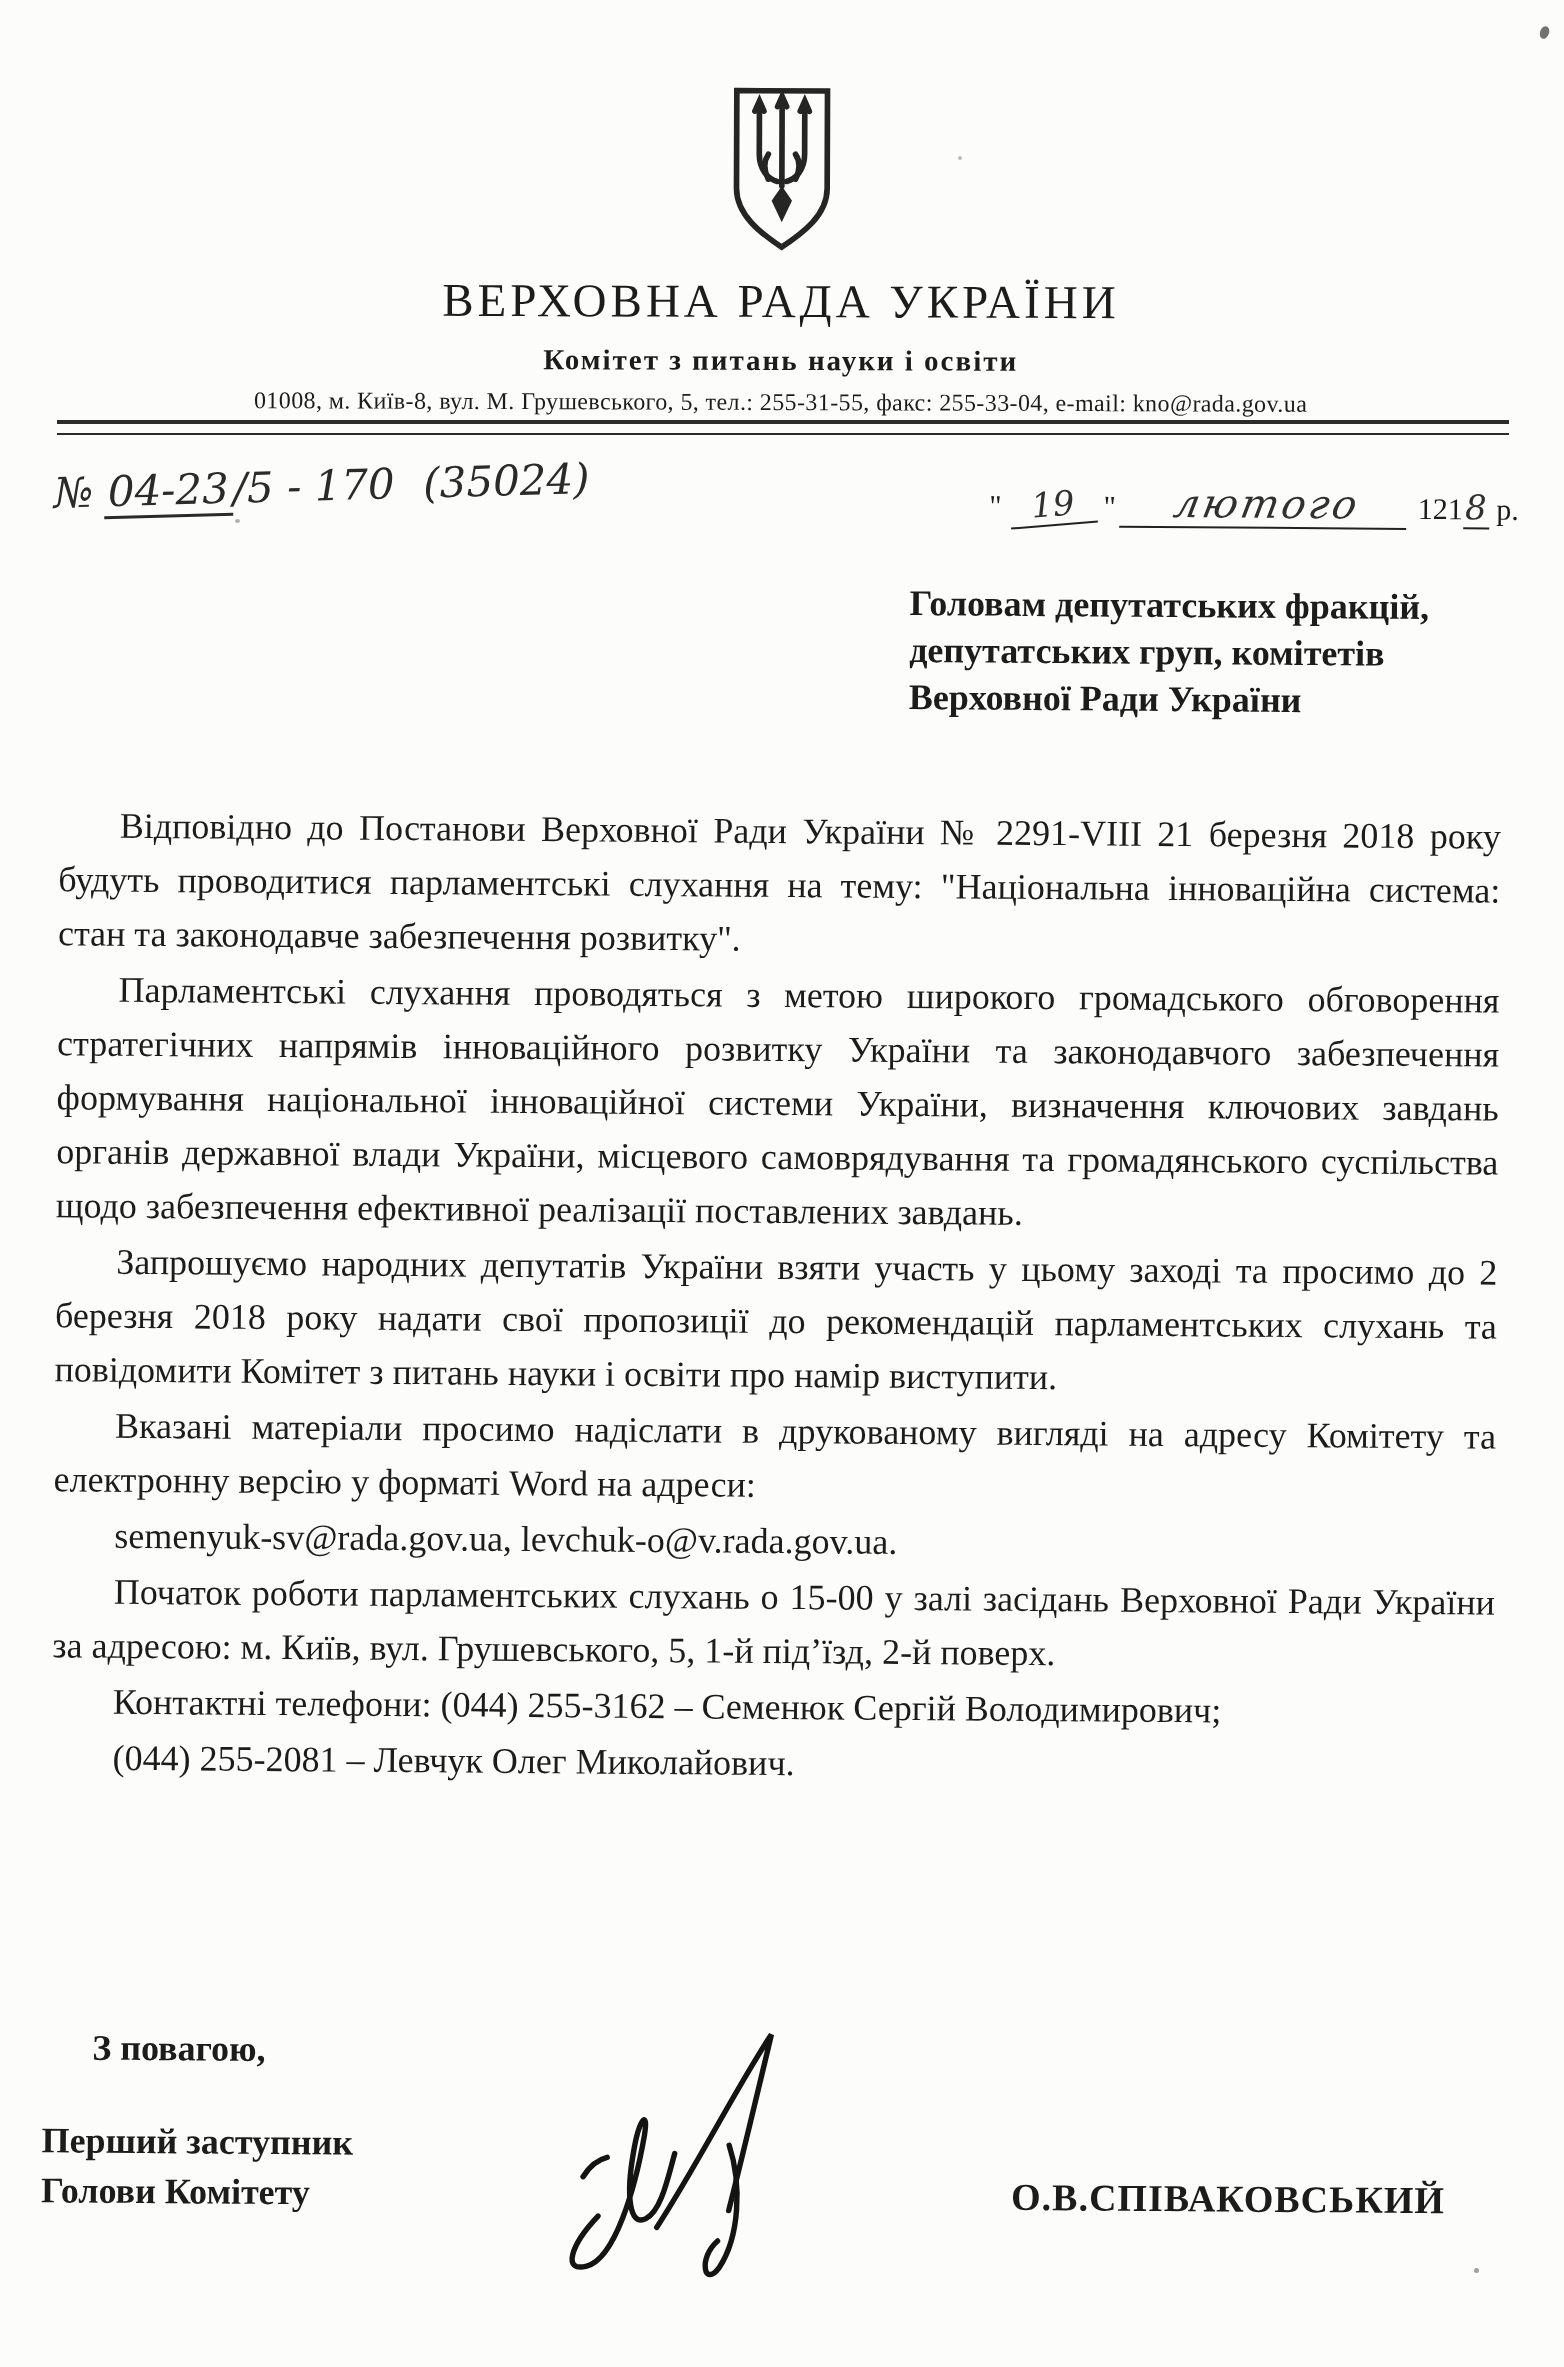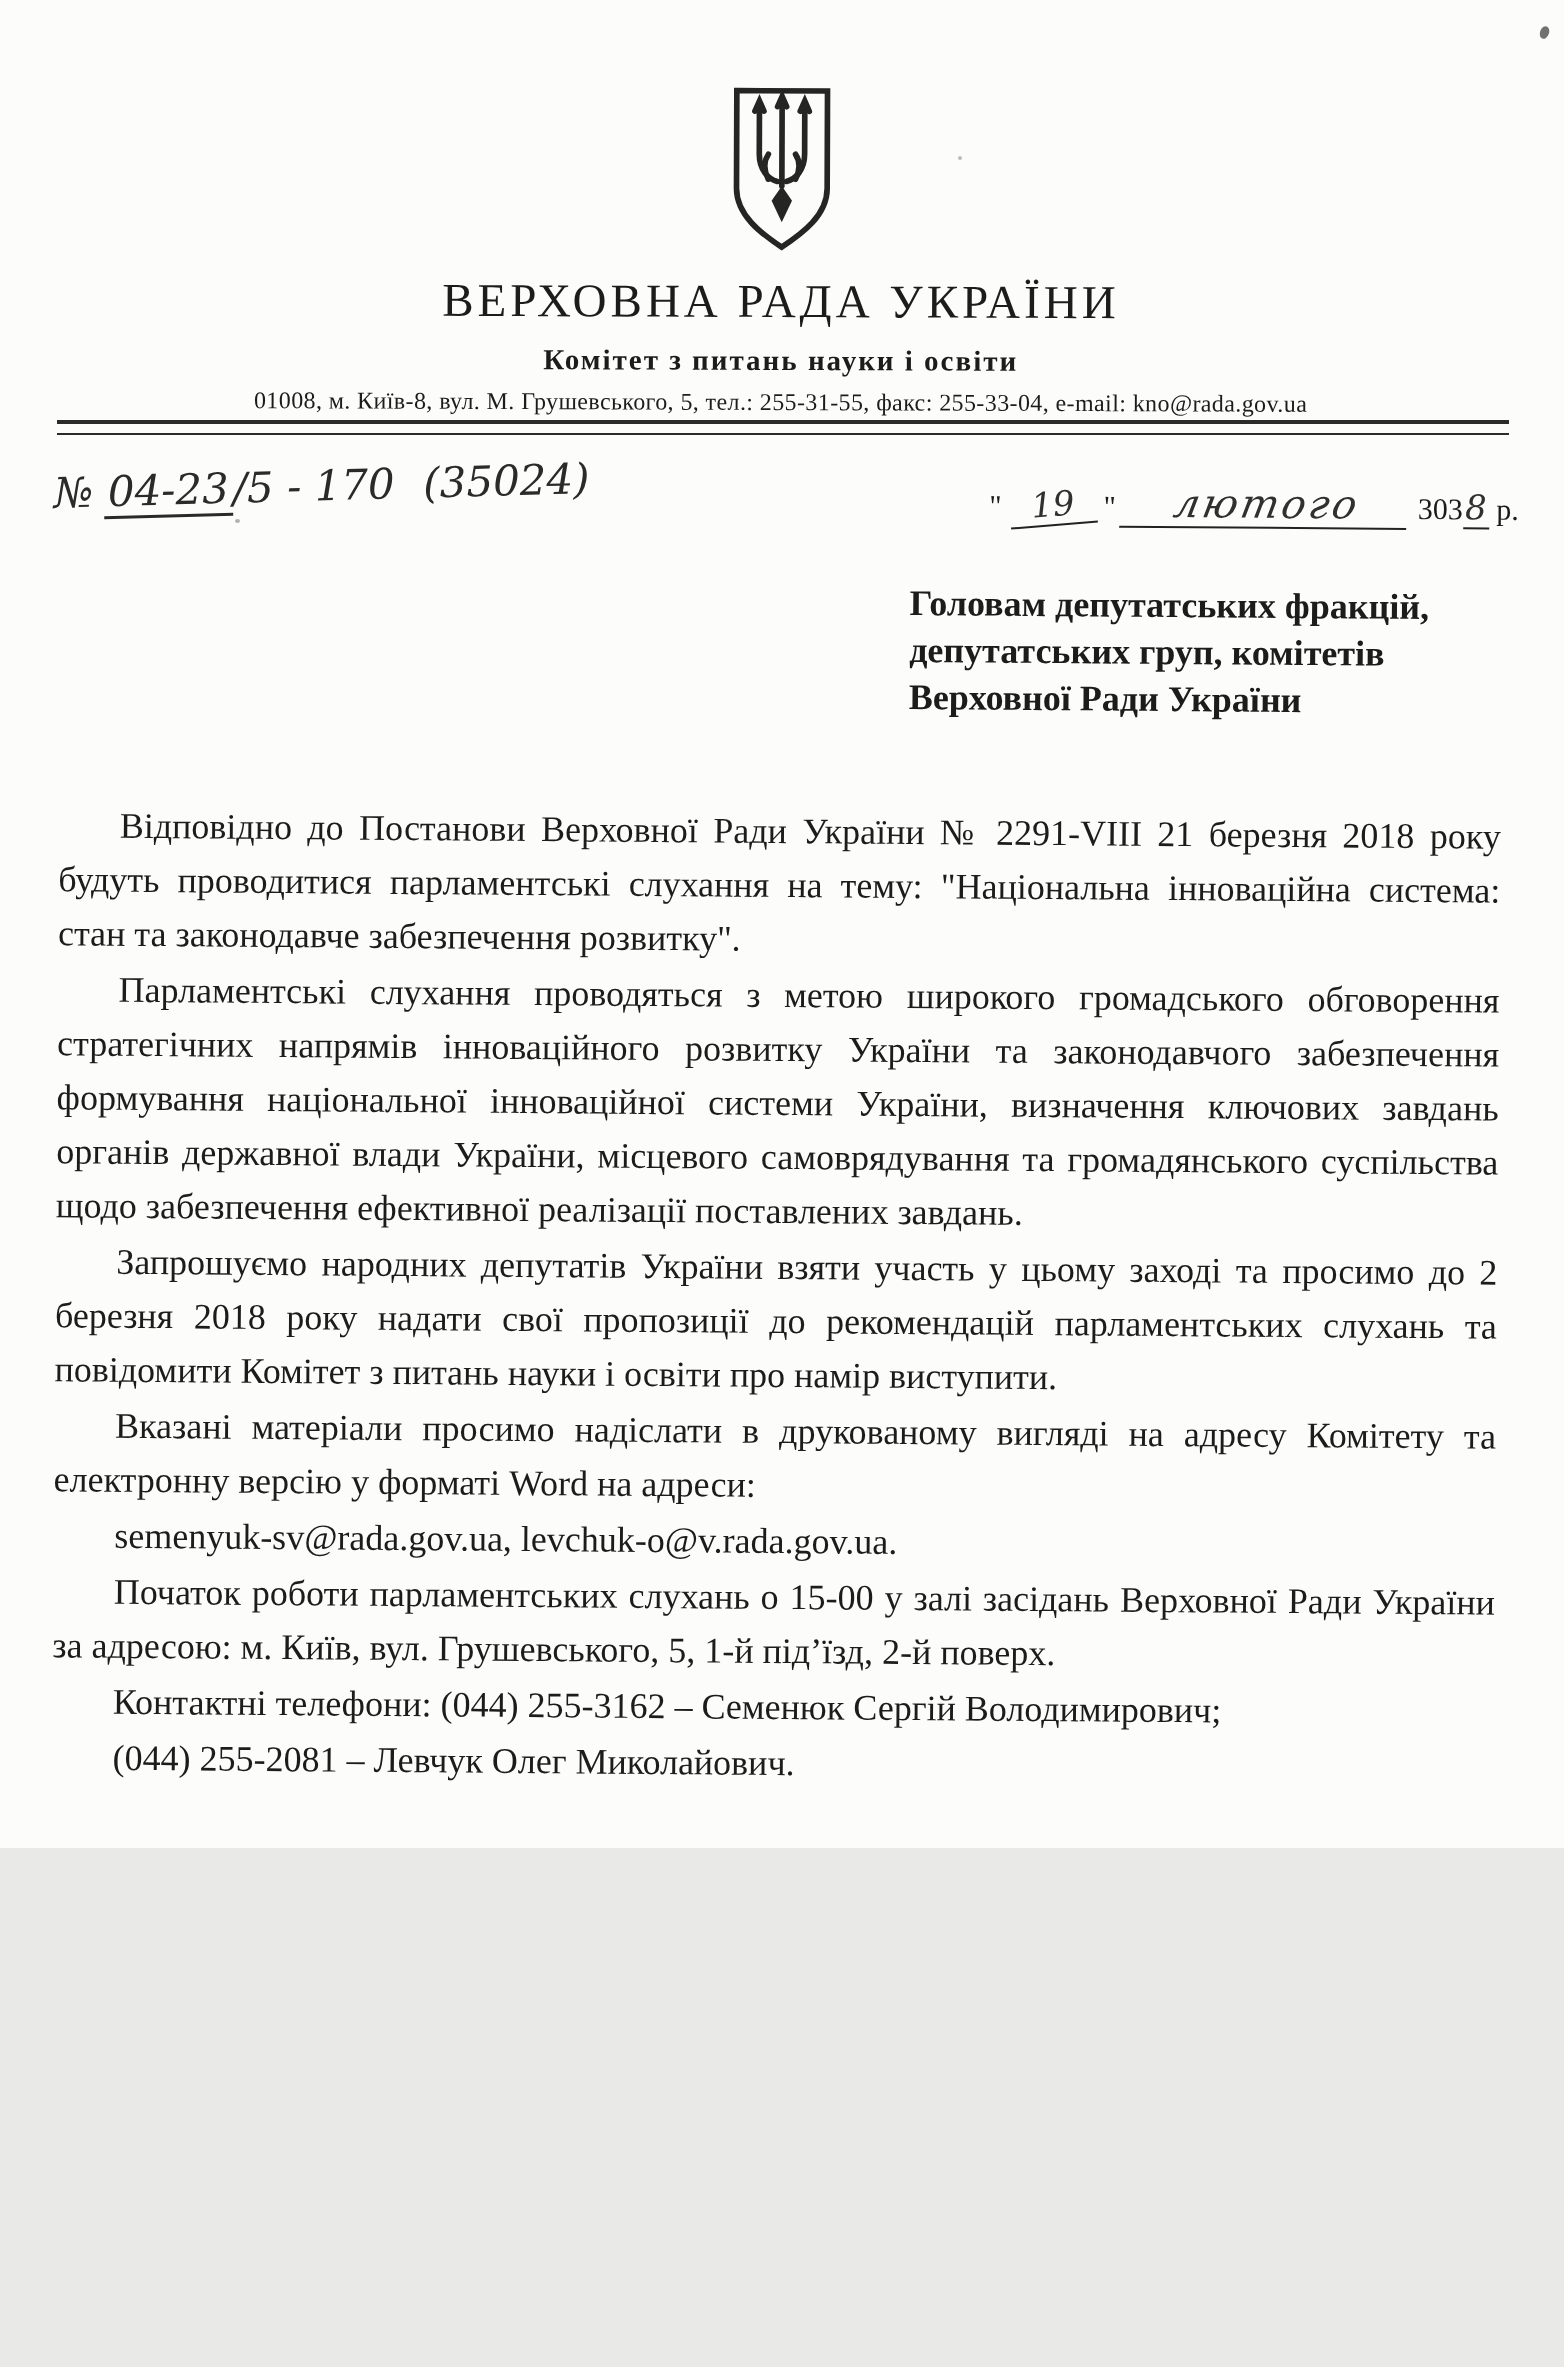--- a/index.html
+++ b/index.html
@@ -1,17 +1,17 @@
 <!DOCTYPE html>
 <html><head>
 <meta charset="utf-8">
 <style>
   html, body { margin:0; padding:0; background:#e9e9e7; }
   .page {
-    position:relative; width:1564px; height:1848px; margin:0 auto;
+    position:relative; width:1564px; height:2367px; margin:0 auto;
     background:#fcfcfa; overflow:hidden;
     font-family:"Liberation Serif", serif; color:#1c1c1c;
   }
   
   .header { position:absolute; top:0; left:0; right:0; text-align:center;
             transform:rotate(0.2deg); transform-origin:50% 0; }
   .emblem { margin:84px auto 0; width:117px; height:170px; }
   .doc-title { margin-top:20px; font-size:47px; letter-spacing:4px; font-weight:400; }
   .doc-subtitle { margin-top:16px; font-size:29px; font-weight:bold; letter-spacing:2px; }
   .doc-address { margin-top:12px; font-size:24px; letter-spacing:0.4px; }
@@ -84,21 +84,21 @@
       <span class="hand">№</span>
       <span class="hand ul">04-23</span><span class="hand">/5 - 170</span>
       <span class="hand paren">(35024)</span>
     </div>
 
     <div class="dateline">
       <span>"</span>
       <span class="fill day hand">19</span>
       <span>"</span>
       <span class="fill month hand">лютого</span>
-      <span>303</span><span class="fill digit hand">8</span>
+      <span>121</span><span class="fill digit hand">8</span>
       <span>р.</span>
     </div>
 
     <div class="addressee">
       <div>Головам депутатських фракцій,</div>
       <div>депутатських груп, комітетів</div>
       <div>Верховної Ради України</div>
     </div>
 
     <div class="body">

